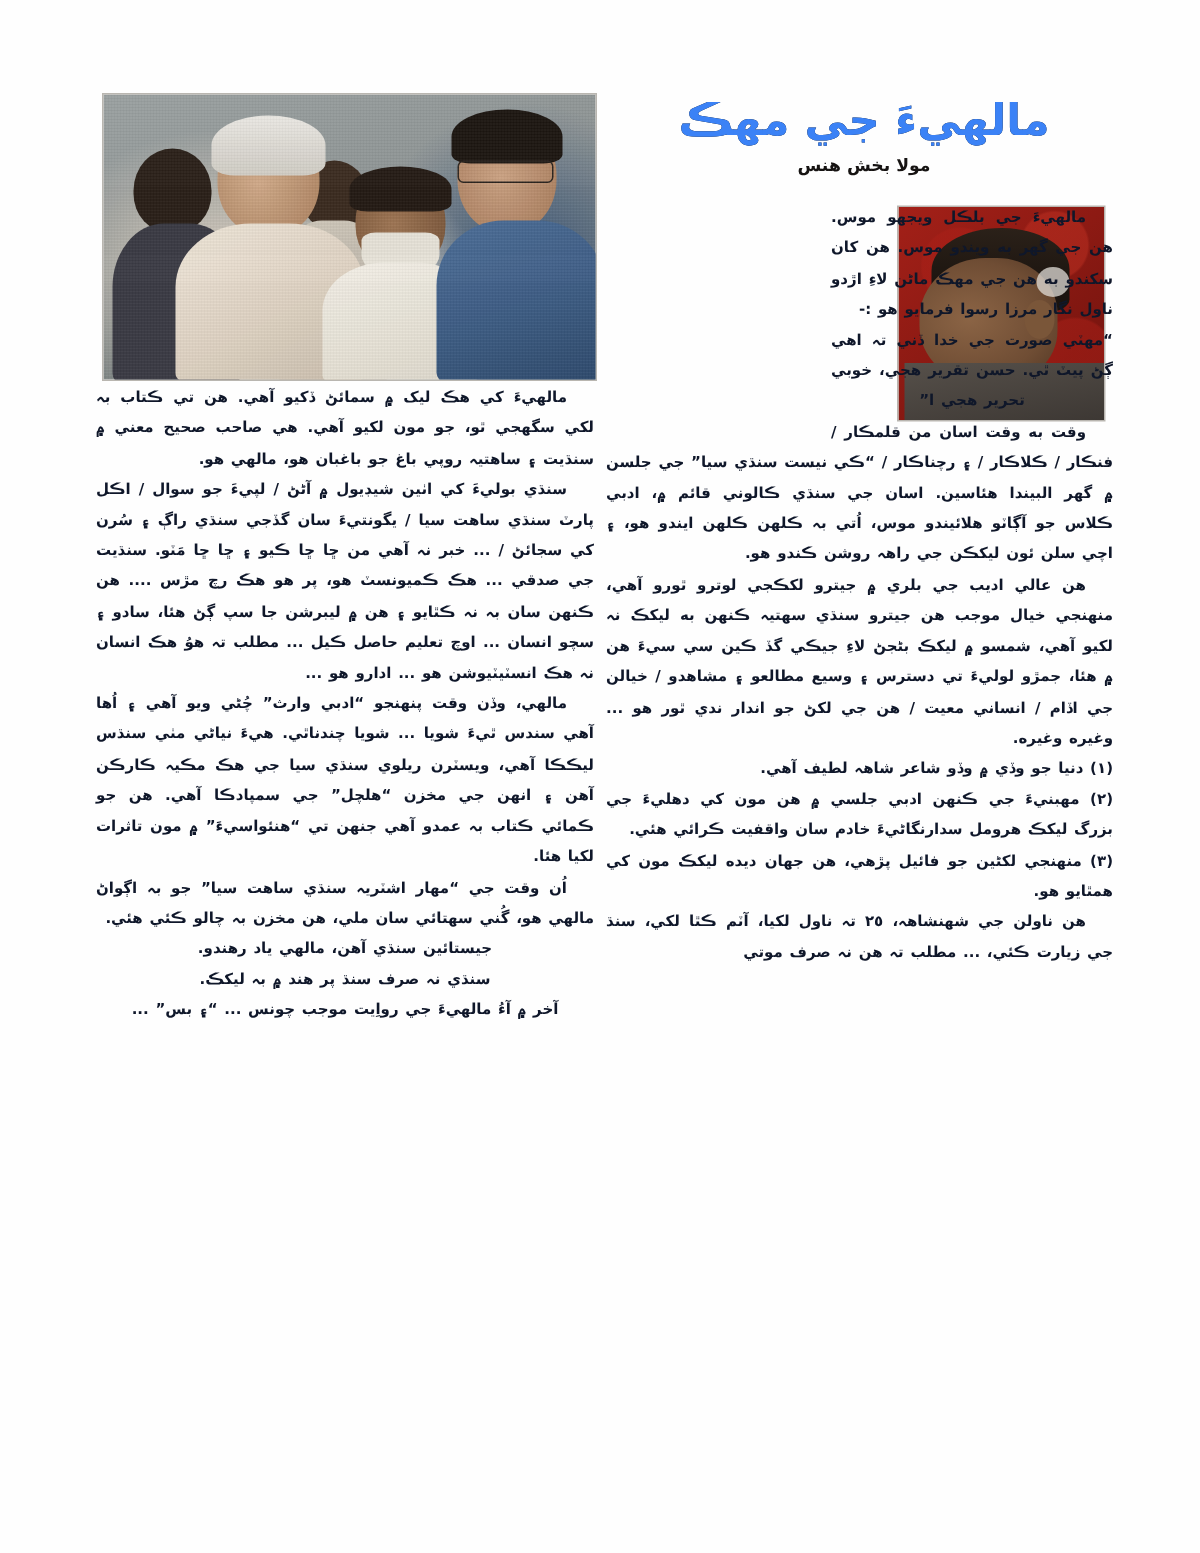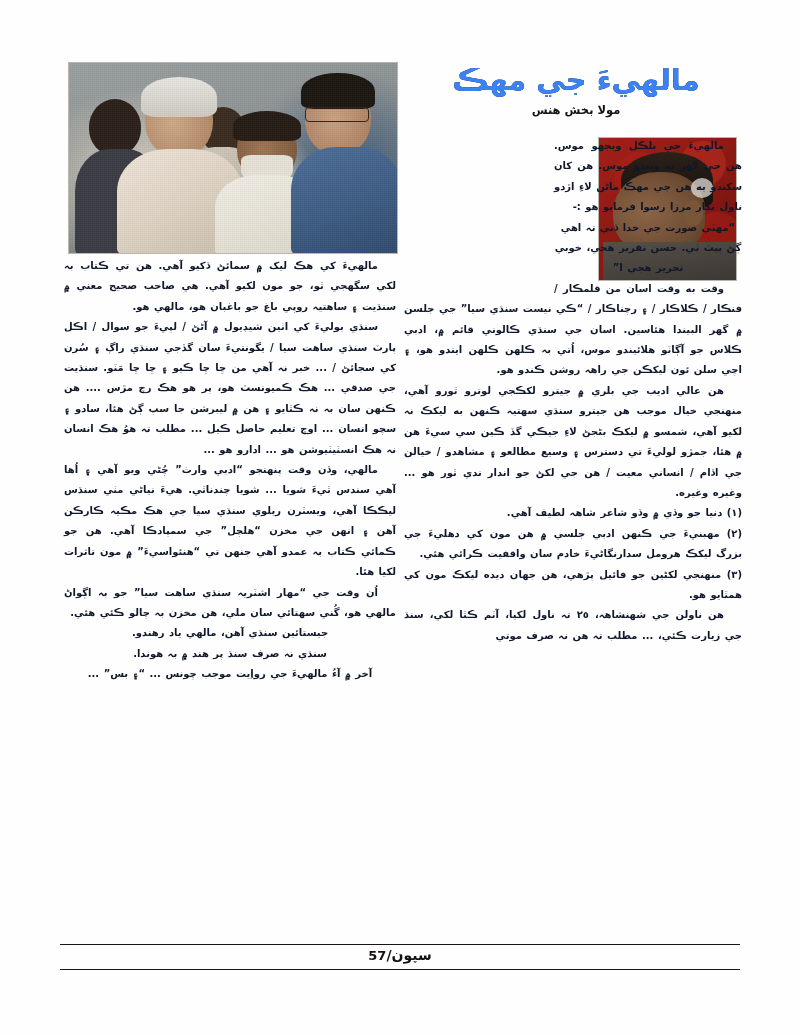--- a/index.html
+++ b/index.html
@@ -169,21 +169,21 @@
     font-weight: bold;
     color: #0f172a;
     word-spacing: 1px;
   }
   #col-left  { left: 64px;  top: 256px; width: 332px; }
   #col-right { left: 404px; top: 136px; width: 338px; }
 
   .para { margin: 0 0 0 0; text-indent: 18px; }
   .para.no-indent { text-indent: 0; }
   .para.center { text-align: left; text-align-last: center; text-indent: 0; }
-  .para.quote  { text-align: center; text-align-last: center; text-indent: 0; }
+  .para.quote  { text-align-last: center; text-indent: 0; }
 
   
   #rc-float {
     float: left;
     width: 150px;
     height: 152px;
     shape-outside: inset(0);
   }
 
   .list-item { text-indent: 0; }
@@ -269,23 +269,18 @@
     <p class="para list-item">(٣) منهنجي لکڻين جو فائيل پڙهي، هن جهان ديده ليکڪ مون کي همٿايو هو.</p>
     <p class="para">هن ناولن جي شهنشاهہ، ٢٥ تہ ناول لکيا، آٽم ڪٿا لکي، سنڌ جي زيارت ڪئي، ... مطلب تہ هن نہ صرف موتي</p>
   </div>
 
   <div class="col" id="col-left">
     <p class="para">مالهيءَ کي هڪ ليک ۾ سمائڻ ڏکيو آهي. هن تي ڪتاب بہ لکي سگهجي ٿو، جو مون لکيو آهي. هي صاحب صحيح معني ۾ سنڌيت ۽ ساهتيہ روپي باغ جو باغبان هو، مالهي هو.</p>
     <p class="para">سنڌي بوليءَ کي اٺين شيڊيول ۾ آڻڻ / لپيءَ جو سوال / اڪل پارٽ سنڌي ساهت سيا / يگونتيءَ سان گڏجي سنڌي راڳ ۽ سُرن کي سجائڻ / ... خبر نہ آهي من ڇا ڇا ڪيو ۽ ڇا ڇا مَٽو. سنڌيت جي صدقي ... هڪ ڪميونسٽ هو، پر هو هڪ رچ مڙس .... هن ڪنهن سان بہ نہ ڪٿايو ۽ هن ۾ ليبرشن جا سپ ڳڻ هئا، سادو ۽ سچو انسان ... اوچ تعليم حاصل ڪيل ... مطلب تہ هوُ هڪ انسان نہ هڪ انسٽيٽيوشن هو ... ادارو هو ...</p>
     <p class="para">مالهي، وڏن وقت پنهنجو “ادبي وارث” چُڻي ويو آهي ۽ اُها آهي سندس ٿيءَ شويا ... شويا چندناٿي. هيءَ نياڻي مٺي سنڌس ليڪڪا آهي، ويسٽرن ريلوي سنڌي سيا جي هڪ مڪيہ ڪارڪن آهن ۽ انهن جي مخزن “هلچل” جي سمپادڪا آهي. هن جو ڪمائي ڪتاب بہ عمدو آهي جنهن تي “هنئواسيءَ” ۾ مون تاثرات لکيا هئا.</p>
     <p class="para">اُن وقت جي “مهار اشٽريہ سنڌي ساهت سيا” جو بہ اڳواڻ مالهي هو، گُني سهتائي سان ملي، هن مخزن بہ چالو ڪئي هئي.</p>
     <p class="para center">جيستائين سنڌي آهن، مالهي ياد رهندو.</p>
-    <p class="para center">سنڌي نہ صرف سنڌ پر هند ۾ بہ هوندا.</p>
+    <p class="para center">سنڌي نہ صرف سنڌ پر هند ۾ بہ ليکڪ.</p>
     <p class="para center">آخر ۾ آءُ مالهيءَ جي رواِيت موجب چونس ... “۽ بس” ...</p>
   </div>
 
-  <div id="footer">
-    <div class="f-inner">
-      <span>سپون</span><span>/</span><span class="page-no">57</span>
-    </div>
-  </div>
 
 </div>
 
 </body></html>

